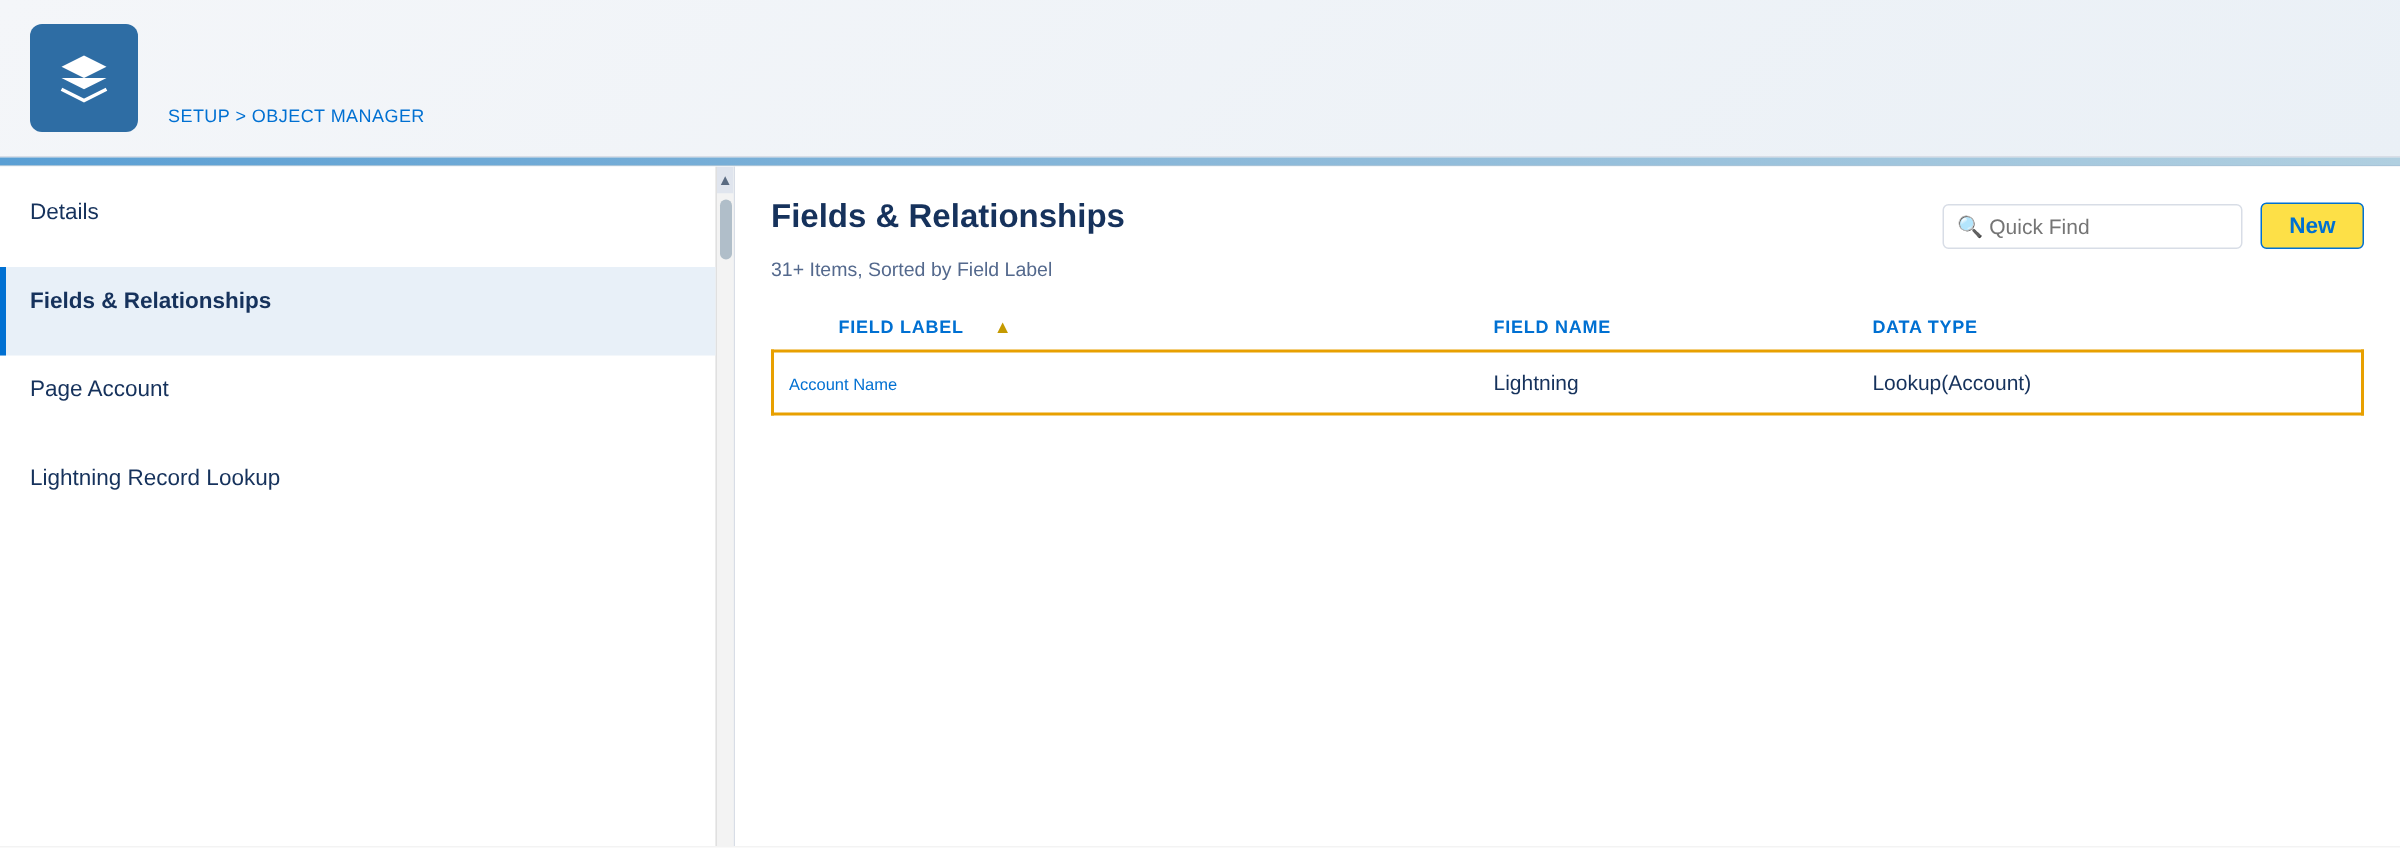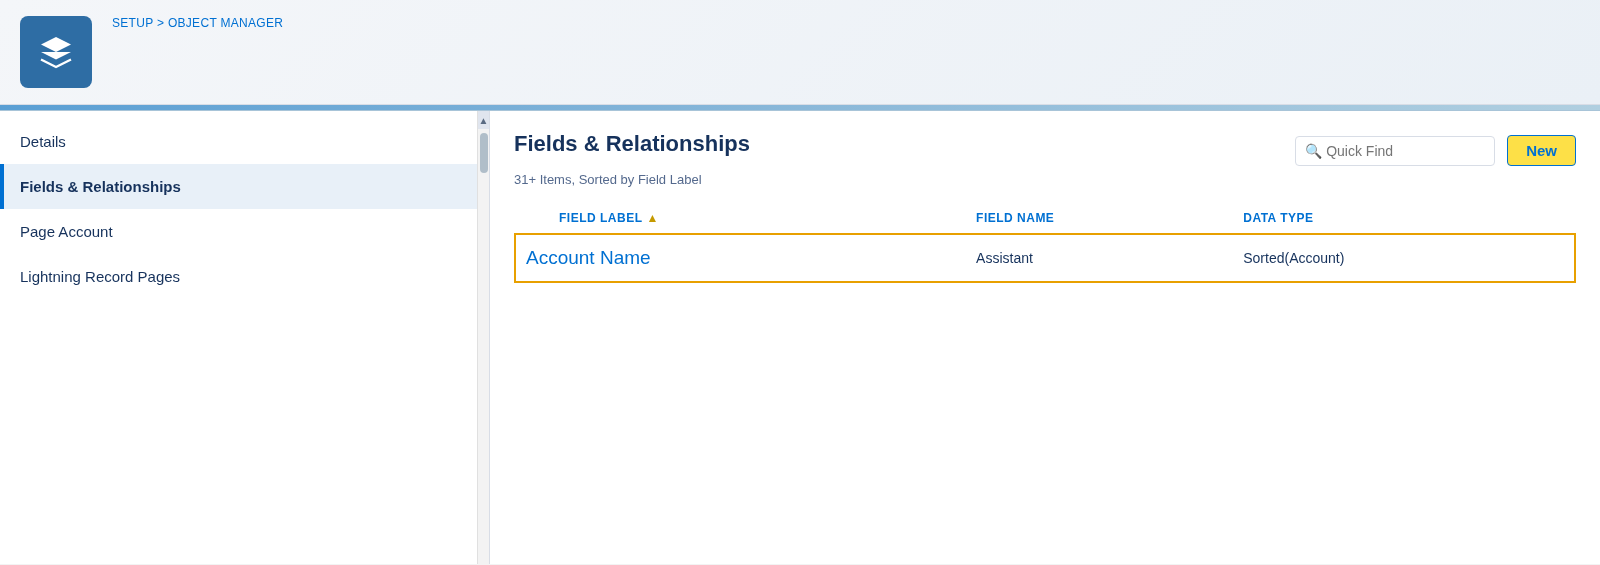--- a/index.html
+++ b/index.html
@@ -4,21 +4,21 @@
   <style>
     * { box-sizing: border-box; margin: 0; padding: 0; }
     body { font-family: 'Salesforce Sans', Arial, sans-serif; background: #f3f3f3; font-size: 14px; color: #16325c; }
 
     
     .page-header {
       background: linear-gradient(135deg, #f4f6f9 0%, #eaf0f6 100%);
       border-bottom: 1px solid #d8dde6;
       padding: 16px 24px 16px 20px;
       display: flex;
-      align-items: flex-start;
+      align-items: flex-end;
       gap: 20px;
       min-height: 100px;
     }
     .header-icon-box {
       width: 72px;
       height: 72px;
       background: #2e6da4;
       border-radius: 8px;
       display: flex;
       align-items: center;
@@ -104,21 +104,21 @@
       height: 40px;
       background: #b0bec9;
       border-radius: 4px;
       margin: 4px auto;
     }
     .sidebar-nav {
       padding: 8px 0;
       padding-right: 12px;
     }
     .nav-item {
-      padding: 14px 20px 14px 20px;
+      padding: 14px 20px 28px 20px;
       font-size: 15px;
       color: #16325c;
       cursor: pointer;
       position: relative;
       white-space: nowrap;
     }
     .nav-item.active {
       font-weight: 700;
       background: #e8f0f8;
       border-left: 4px solid #0070d2;
@@ -202,40 +202,40 @@
       padding: 8px 12px 8px 0;
       font-size: 12px;
       font-weight: 700;
       color: #0070d2;
       letter-spacing: 0.5px;
       text-transform: uppercase;
     }
     .th-label-wrapper {
       display: flex;
       align-items: center;
-      gap: 4px;
+      gap: 20px;
       padding-left: 44px;
     }
     .sort-arrow {
       color: #c59a00;
       font-size: 12px;
     }
     .fields-table tbody tr {
       border-bottom: 1px solid #e8e8e8;
     }
     .fields-table td {
       padding: 12px 12px 12px 0;
       font-size: 14px;
       color: #16325c;
       vertical-align: middle;
     }
     .field-label-link {
       color: #0070d2;
       text-decoration: none;
-      font-size: 19px;
+      font-size: 11px;
     }
 
     
     .highlighted-row td:first-child {
       border-left: 2px solid #e8a000;
       padding-left: 10px;
     }
     .highlighted-row td:last-child {
       border-right: 2px solid #e8a000;
       padding-right: 10px;
@@ -278,21 +278,21 @@
       <div class="nav-item">
         <span>Details</span>
       </div>
       <div class="nav-item active">
         <span>Fields &amp; Relationships</span>
       </div>
       <div class="nav-item">
         <span>Page Account</span>
       </div>
       <div class="nav-item">
-        <span>Lightning Record Pages</span>
+        <span>Lightning Record Lookup</span>
       </div>
     </nav>
   </div>
 
   <div class="content-area">
     <div class="content-header">
       <div class="content-title-block">
         <div class="content-title">Fields &amp; Relationships</div>
         <div class="content-subtitle">31+ Items, Sorted by Field Label</div>
       </div>
@@ -321,21 +321,21 @@
             <span>DATA TYPE</span>
           </th>
         </tr>
       </thead>
       <tbody>
 
         <tr class="highlighted-row">
           <td>
             <a href="#" class="field-label-link">Account Name</a>
           </td>
-          <td>Assistant</td>
-          <td>Sorted(Account)</td>
+          <td>Lightning</td>
+          <td>Lookup(Account)</td>
         </tr>
 
       </tbody>
     </table>
   </div>
 
 </div>
 
 </body></html>

